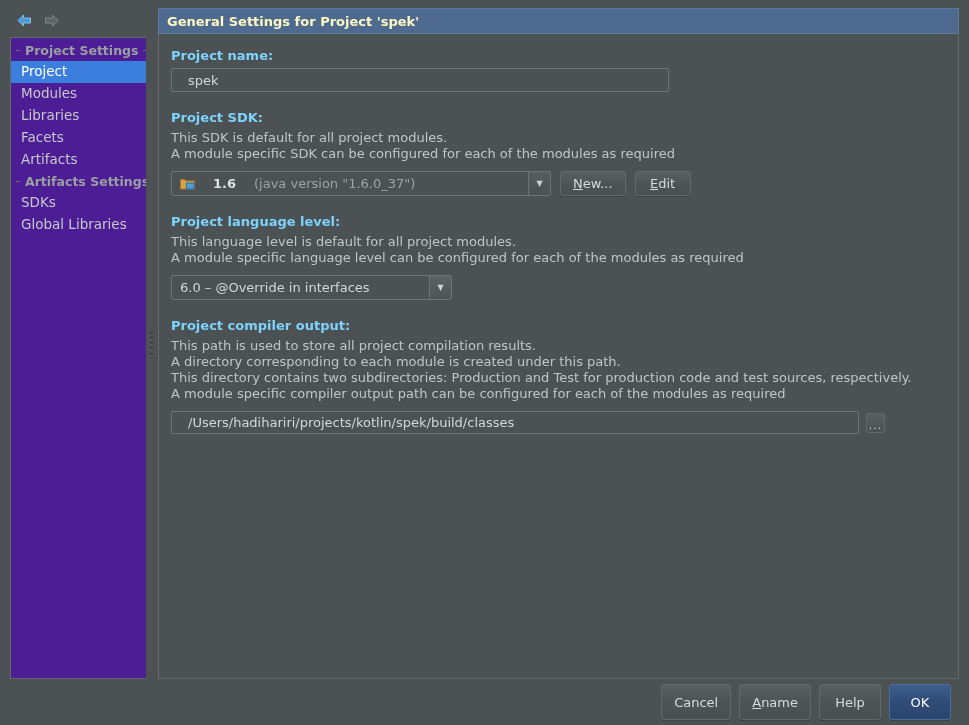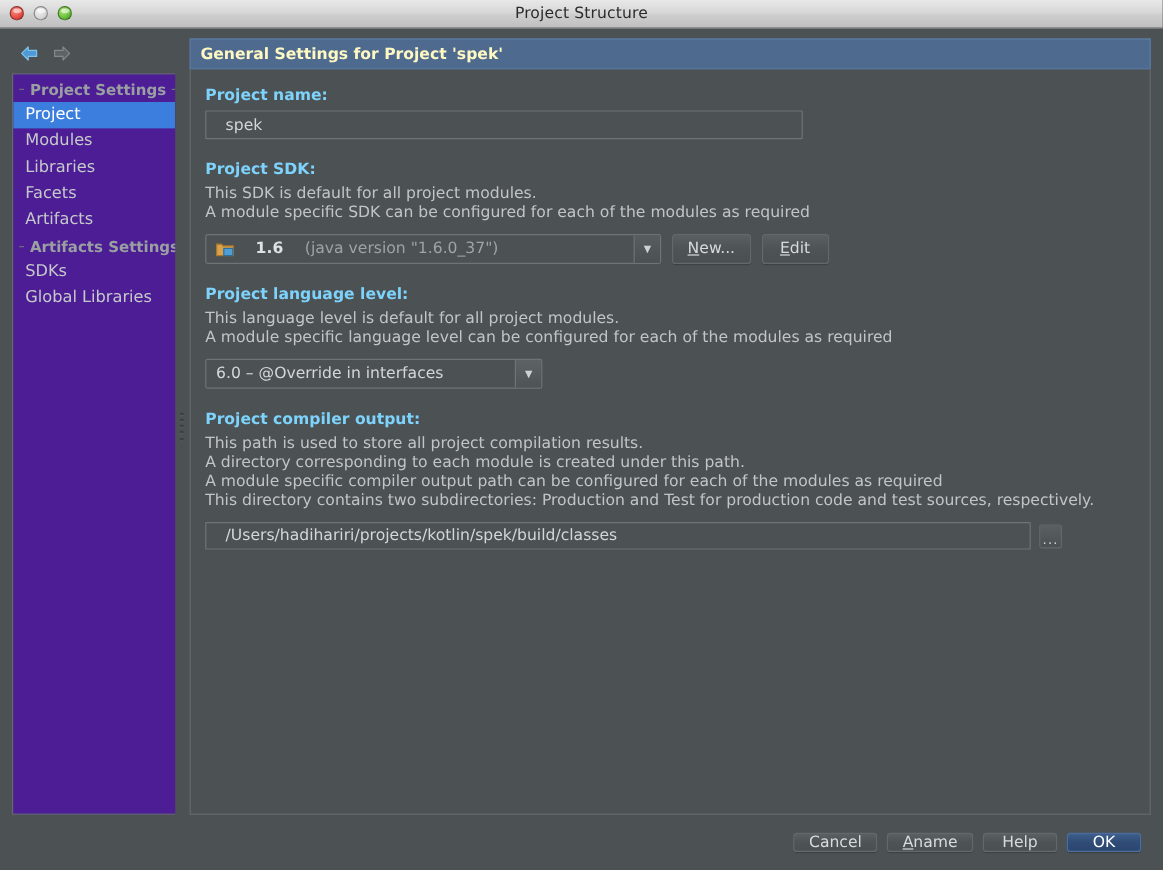--- a/index.html
+++ b/index.html
@@ -326,36 +326,28 @@
   .footer {
     flex: 0 0 46px;
     height: 46px;
     display: flex;
     align-items: center;
     justify-content: flex-end;
     gap: 8px;
     padding: 0 18px 0 0;
     box-sizing: border-box;
   }
-  .footer .btn { min-width: 62px; height: 16px; }
+  .footer .btn { min-width: 62px; height: 36px; }
   .footer .btn.primary { min-width: 62px; }
 </style>
 </head>
 <body>
 
 <div class="window">
 
-  <div class="titlebar">
-    <div class="traffic">
-      <span class="light red"></span>
-      <span class="light yellow"></span>
-      <span class="light green"></span>
-    </div>
-    <div class="titlebar-title">Project Structure</div>
-  </div>
 
   <div class="content">
 
     <div class="upper">
 
       <div class="left-col">
         <div class="navbar">
           <span class="nav-arrow">
             <svg width="17" height="15" viewBox="0 0 17 15">
               <path d="M7.5 2 L2 7.5 L7.5 13 L7.5 10 L14.5 10 L14.5 5 L7.5 5 Z" fill="#4e9ad6" stroke="#7fc1ea" stroke-width="1" stroke-linejoin="round"></path>
@@ -463,22 +455,22 @@
                 <div class="combo-text">6.0 – @Override in interfaces</div>
                 <div class="arrow-btn">▼</div>
               </div>
             </div>
           </div>
 
           <div class="section">
             <div class="label-bold">Project compiler output:</div>
             <div class="desc-line">This path is used to store all project compilation results.</div>
             <div class="desc-line">A directory corresponding to each module is created under this path.</div>
+            <div class="desc-line">This directory contains two subdirectories: Production and Test for production code and test sources, respectively.</div>
             <div class="desc-line">A module specific compiler output path can be configured for each of the modules as required</div>
-            <div class="desc-line">This directory contains two subdirectories: Production and Test for production code and test sources, respectively.</div>
             <div class="path-row">
               <div class="field path">/Users/hadihariri/projects/kotlin/spek/build/classes</div>
               <div class="browse-btn">...</div>
             </div>
           </div>
 
         </div>
       </div>
     </div>
 

